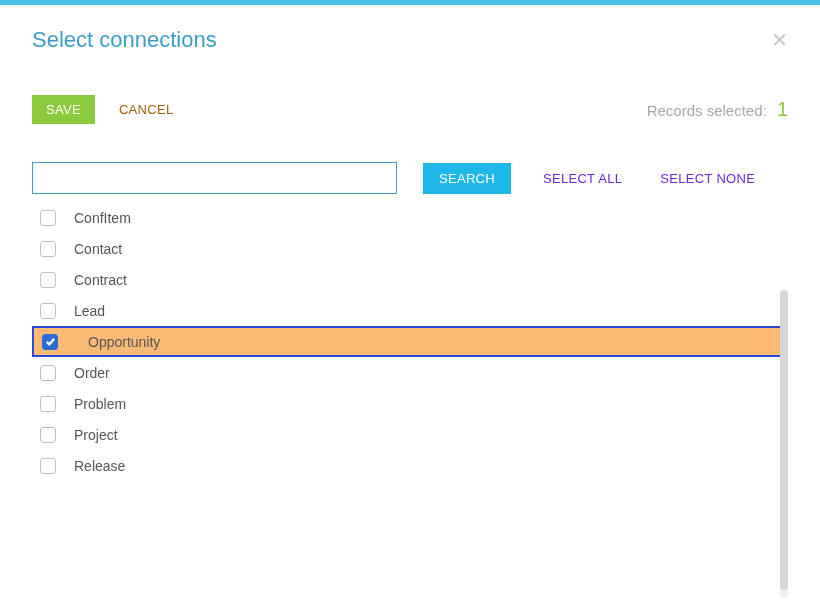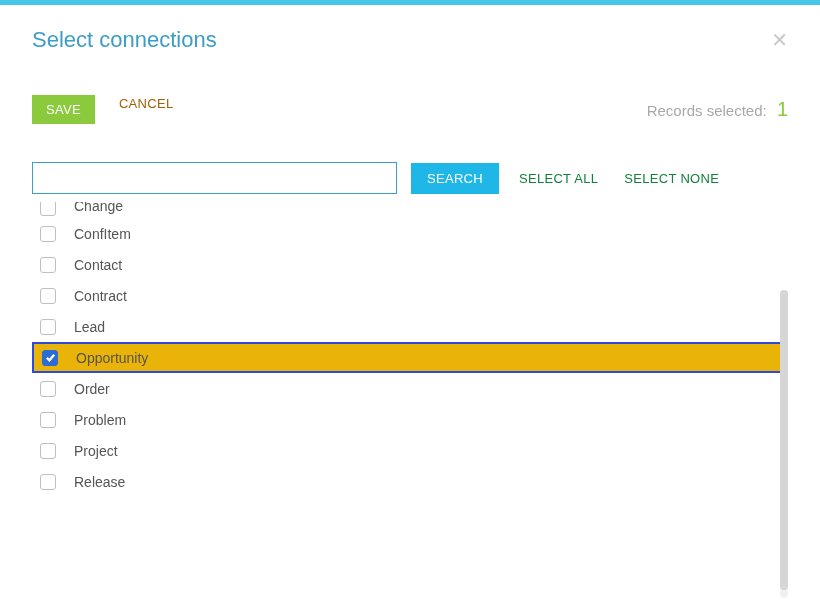--- a/index.html
+++ b/index.html
@@ -40,21 +40,21 @@
     line-height: 1;
   }
   .action-row {
     display: flex;
     justify-content: space-between;
     align-items: center;
     margin-top: 42px;
   }
   .action-left {
     display: flex;
-    align-items: flex-start;
+    align-items: center;
     gap: 18px;
   }
   .btn-save {
     background: #8bc93d;
     color: #fff;
     border: none;
     padding: 7px 14px;
     font-size: 13px;
     cursor: pointer;
     letter-spacing: 0.3px;
@@ -72,42 +72,42 @@
     font-size: 15px;
   }
   .records-count {
     color: #8bc93d;
     font-size: 20px;
     margin-left: 6px;
   }
   .search-row {
     display: flex;
     align-items: center;
-    gap: 14px;
+    gap: 26px;
     margin-top: 38px;
   }
   .search-input {
     width: 365px;
     height: 32px;
     border: 1px solid #3c9dc7;
     padding: 0 8px;
     font-size: 14px;
     outline: none;
   }
   .btn-search {
     background: #1fb6e8;
     color: #fff;
     border: none;
     padding: 8px 16px;
     font-size: 13px;
     cursor: pointer;
     letter-spacing: 0.3px;
   }
   .btn-link {
-    color: #15803d;
+    color: #6d28d9;
     background: none;
     border: none;
     font-size: 13px;
     cursor: pointer;
     letter-spacing: 0.3px;
     padding: 0 6px;
   }
   .list-wrap {
     position: relative;
     margin-top: 8px;
@@ -125,22 +125,23 @@
   }
   .row.first-cut {
     height: 22px;
     align-items: flex-start;
     overflow: hidden;
     margin-top: -6px;
   }
   .row.first-cut .checkbox { margin-top: 4px; }
   .row.first-cut .row-label { margin-top: 2px; }
   .row.selected {
-    background: #eab308;
+    background: #fdba74;
     border: 2px solid #2b4bd6;
+    gap: 12px;
   }
   .checkbox {
     width: 16px;
     height: 16px;
     border: 1.5px solid #bfbfbf;
     border-radius: 3px;
     background: #fff;
     display: flex;
     align-items: center;
     justify-content: center;
@@ -209,24 +210,20 @@
 
   <div class="search-row">
     <input class="search-input" type="text" value="" style="">
     <button class="btn-search">SEARCH</button>
     <button class="btn-link">SELECT ALL</button>
     <button class="btn-link">SELECT NONE</button>
   </div>
 
   <div class="list-wrap">
     <div class="list" id="list">
-        <div class="row first-cut">
-          <div class="checkbox"></div>
-          <span class="row-label">Change</span>
-        </div>
         <div class="row">
           <div class="checkbox"></div>
           <span class="row-label">ConfItem</span>
         </div>
         <div class="row">
           <div class="checkbox"></div>
           <span class="row-label">Contact</span>
         </div>
         <div class="row">
           <div class="checkbox"></div>

